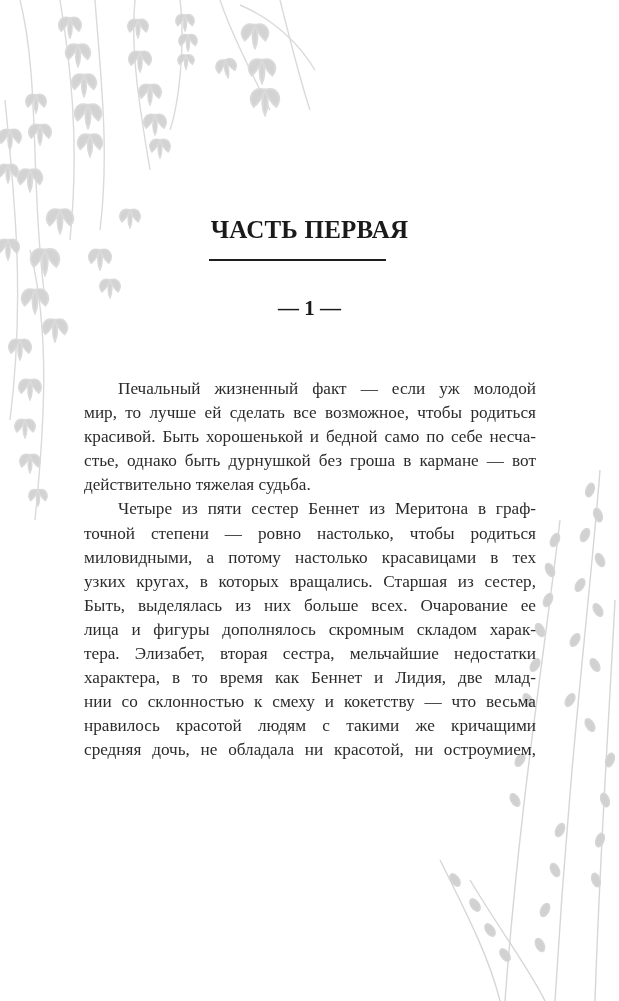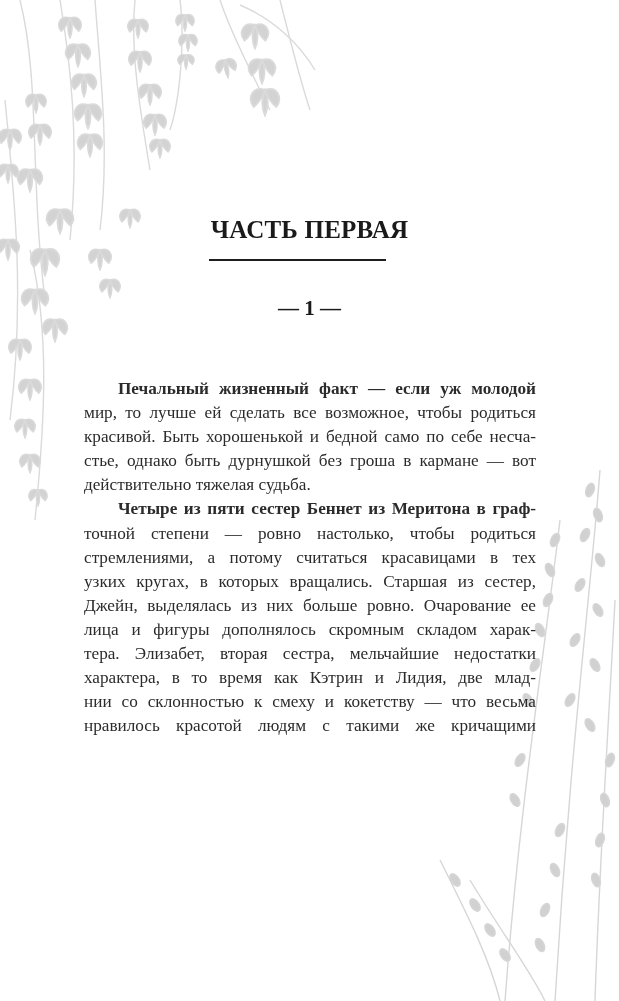--- a/index.html
+++ b/index.html
@@ -26,21 +26,21 @@
     }
     .body-text {
       position: absolute; left: 84px; top: 377px; width: 452px;
       font-size: 17.2px; line-height: 24.1px; color: #2b2b2b;
     }
     .line {
       display: block; white-space: nowrap;
       text-align: justify; text-align-last: justify;
       height: 24.1px;
     }
-    .line.indent { padding-left: 34px; font-weight: bold; }
+    .line.indent { padding-left: 34px; }
     .line.last { text-align-last: left; }
   </style>
 </head>
 <body>
 
 <svg class="bg-art" viewBox="0 0 619 1001" xmlns="http://www.w3.org/2000/svg">
   <defs>
     <g id="leafA">
       <path d="M0,0 C-9,-3 -13,6 -8,12 C-4,9 -2,5 0,0 Z M0,0 C9,-3 13,6 8,12 C4,9 2,5 0,0 Z M0,0 C-3,6 -2,14 0,18 C2,14 3,6 0,0 Z"></path>
     </g>
@@ -147,23 +147,24 @@
     <div>
       <span class="line indent">Печальный жизненный факт — если уж молодой</span>
       <span class="line">мир, то лучше ей сделать все возможное, чтобы родиться</span>
       <span class="line">красивой. Быть хорошенькой и бедной само по себе несча-</span>
       <span class="line">стье, однако быть дурнушкой без гроша в кармане — вот</span>
       <span class="line last">действительно тяжелая судьба.</span>
     </div>
     <div>
       <span class="line indent">Четыре из пяти сестер Беннет из Меритона в граф-</span>
       <span class="line">точной степени — ровно настолько, чтобы родиться</span>
-      <span class="line">стремлениями, а потому считаться красавицами в тех</span>
+      <span class="line">миловидными, а потому настолько красавицами в тех</span>
       <span class="line">узких кругах, в которых вращались. Старшая из сестер,</span>
-      <span class="line">Джейн, выделялась из них больше ровно. Очарование ее</span>
+      <span class="line">Быть, выделялась из них больше всех. Очарование ее</span>
       <span class="line">лица и фигуры дополнялось скромным складом харак-</span>
       <span class="line">тера. Элизабет, вторая сестра, мельчайшие недостатки</span>
-      <span class="line">характера, в то время как Кэтрин и Лидия, две млад-</span>
+      <span class="line">характера, в то время как Беннет и Лидия, две млад-</span>
       <span class="line">нии со склонностью к смеху и кокетству — что весьма</span>
       <span class="line">нравилось красотой людям с такими же кричащими</span>
+      <span class="line">средняя дочь, не обладала ни красотой, ни остроумием,</span>
     </div>
   </div>
 </div>
 
 </body></html>

